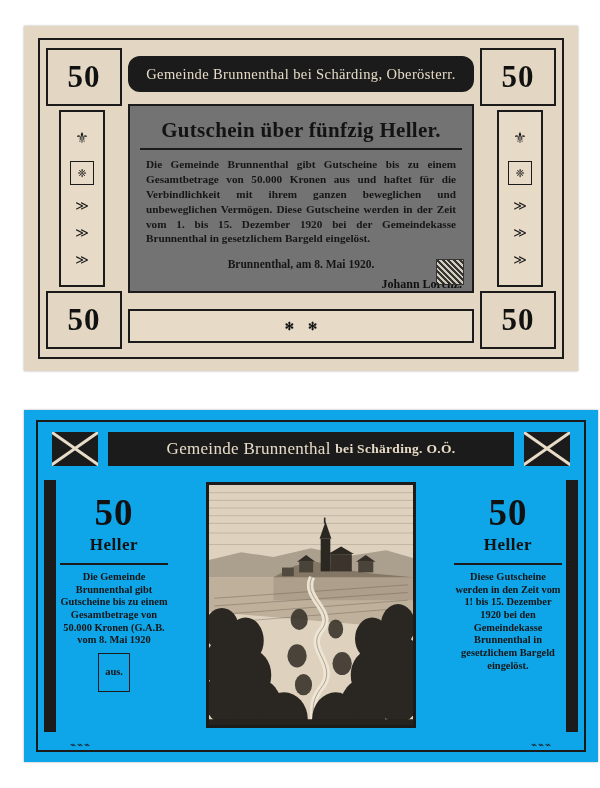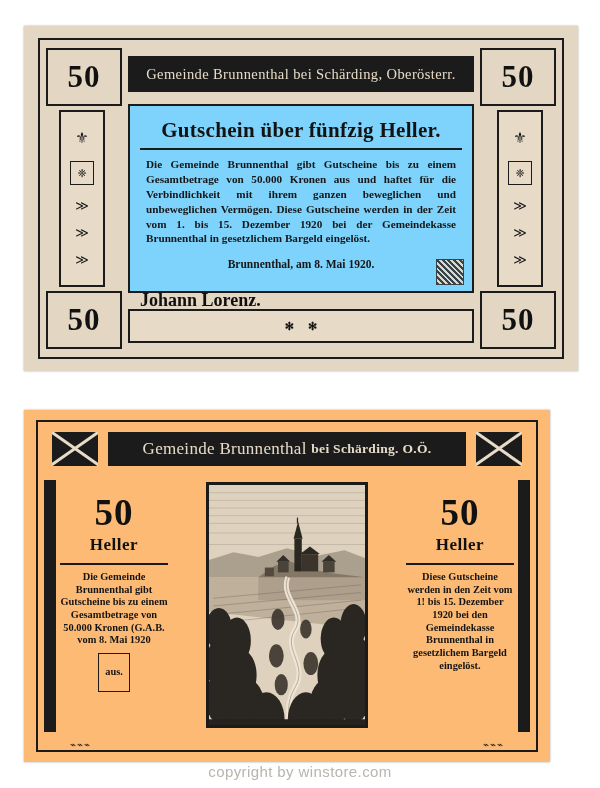--- a/index.html
+++ b/index.html
@@ -30,23 +30,23 @@
   .note-front {
     left: 24px;
     top: 26px;
     width: 554px;
     height: 345px;
     background: #e3d7c4;
   }
   .note-back {
     left: 24px;
     top: 410px;
-    width: 526px;
+    width: 574px;
     height: 352px;
-    background: #fdba74;
+    background: #0ea5e9;
   }
 
   
   .f-outer-border {
     position: absolute;
     left: 14px; top: 12px; right: 14px; bottom: 12px;
     border: 2px solid #1b1b1b;
   }
   .f-corner {
     position: absolute;
@@ -76,30 +76,31 @@
     height: 36px;
     background: #1b1b1b;
     color: #e8dcc8;
     display: flex;
     align-items: center;
     justify-content: center;
     font-size: 14.5px;
     letter-spacing: 0.4px;
     font-family: "Liberation Serif", serif;
     white-space: nowrap;
+    border-radius: 12px;
   }
 
   .f-inner-panel {
     position: absolute;
     left: 104px;
     right: 104px;
     top: 78px;
     bottom: 78px;
     border: 2px solid #1b1b1b;
-    background: #7dd3fc;
+    background: #737373;
     padding: 6px 10px 0 10px;
     box-sizing: border-box;
   }
   .f-heading {
     text-align: center;
     font-size: 21px;
     font-weight: 700;
     color: #131313;
     margin-top: 6px;
     margin-bottom: 2px;
@@ -125,24 +126,24 @@
   }
   .f-sig-titles {
     display: flex;
     justify-content: space-around;
     font-size: 11px;
     margin-top: 7px;
     color: #161616;
   }
   .f-sig-names {
     display: flex;
-    justify-content: flex-start;
-    font-size: 18px;
-    font-weight: 700;
-    margin-top: 20px;
+    justify-content: flex-end;
+    font-size: 12px;
+    font-weight: 700;
+    margin-top: 7px;
     color: #0f0f0f;
   }
   .f-seal {
     position: absolute;
     right: 8px;
     bottom: 6px;
     width: 26px;
     height: 24px;
     border: 1px solid #2a2a2a;
     background:
@@ -487,14 +488,13 @@
           <ellipse cx="82" cy="178" rx="9" ry="12"></ellipse>
           <ellipse cx="124" cy="186" rx="9" ry="12"></ellipse>
           <ellipse cx="88" cy="208" rx="8" ry="11"></ellipse>
         </g>
 
         <path d="M0 244 L190 244 L190 250 L0 250 Z" fill="#26221d"></path>
       </svg>
     </div>
   </div>
 
-  <div class="watermark">copyright by winstore.com</div>
 </div>
 
 </body></html>

